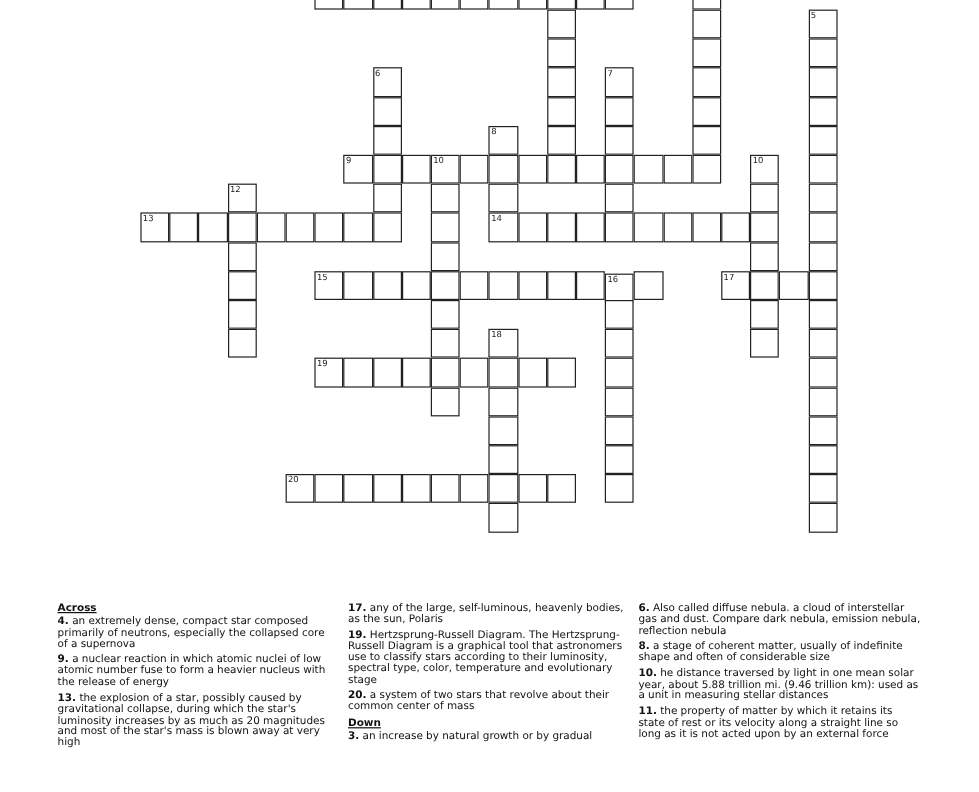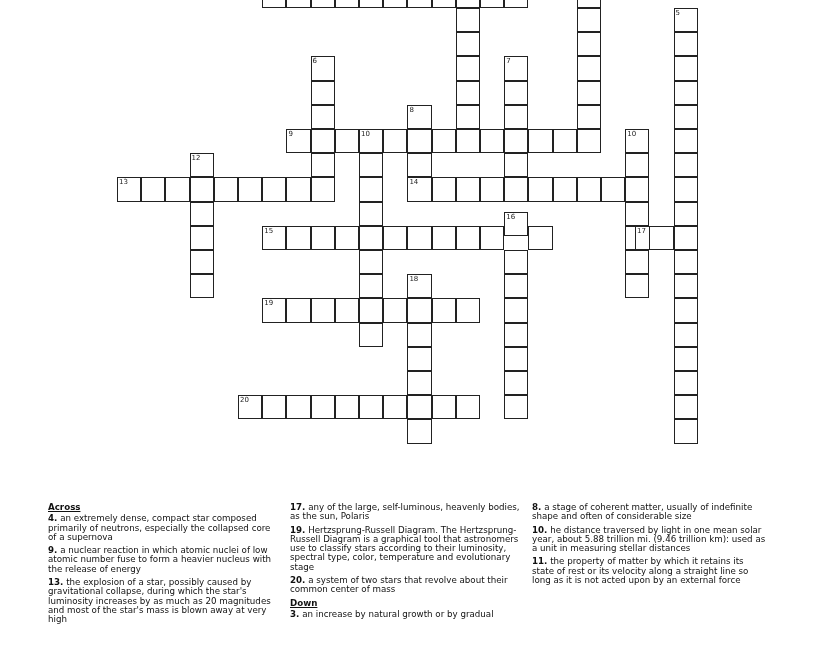--- a/index.html
+++ b/index.html
@@ -144,32 +144,32 @@
       <span class="num">15</span>
     </div>
     <div class="cell" style="left: 286.4px; top: 225.8px;"></div>
     <div class="cell" style="left: 310.6px; top: 225.8px;"></div>
     <div class="cell" style="left: 334.8px; top: 225.8px;"></div>
     <div class="cell" style="left: 383.2px; top: 225.8px;"></div>
     <div class="cell" style="left: 407.4px; top: 225.8px;"></div>
     <div class="cell" style="left: 431.6px; top: 225.8px;"></div>
     <div class="cell" style="left: 455.8px; top: 225.8px;"></div>
     <div class="cell" style="left: 480px; top: 225.8px;"></div>
-    <div class="cell" style="left: 504.2px; top: 212px;">
+    <div class="cell" style="left: 504.2px; top: 228px;">
       <span class="num">16</span>
     </div>
     <div class="cell" style="left: 528.4px; top: 225.8px;"></div>
     <div class="cell" style="left: 504.2px; top: 250px;"></div>
     <div class="cell" style="left: 504.2px; top: 274.2px;"></div>
     <div class="cell" style="left: 504.2px; top: 298.4px;"></div>
     <div class="cell" style="left: 504.2px; top: 322.6px;"></div>
     <div class="cell" style="left: 504.2px; top: 346.8px;"></div>
     <div class="cell" style="left: 504.2px; top: 371px;"></div>
     <div class="cell" style="left: 504.2px; top: 395.2px;"></div>
-    <div class="cell" style="left: 601px; top: 225.8px; margin-left: 34px;">
+    <div class="cell" style="left: 601px; top: 225.8px;">
       <span class="num">17</span>
     </div>
     <div class="cell" style="left: 649.4px; top: 225.8px;"></div>
     <div class="cell" style="left: 407.4px; top: 274.2px;">
       <span class="num">18</span>
     </div>
     <div class="cell" style="left: 407.4px; top: 298.4px;"></div>
     <div class="cell" style="left: 407.4px; top: 322.6px;"></div>
     <div class="cell" style="left: 407.4px; top: 346.8px;"></div>
     <div class="cell" style="left: 407.4px; top: 371px;"></div>
@@ -206,16 +206,17 @@
 
 <div class="clues col2">
   <div class="clue"><b>17.</b> <span>any of the large, self-luminous, heavenly bodies, as the sun, Polaris</span></div>
   <div class="clue"><b>19.</b> <span>Hertzsprung-Russell Diagram. The Hertzsprung-Russell Diagram is a graphical tool that astronomers use to classify stars according to their luminosity, spectral type, color, temperature and evolutionary stage</span></div>
   <div class="clue"><b>20.</b> <span>a system of two stars that revolve about their common center of mass</span></div>
   <div class="heading">Down</div>
   <div class="clue"><b>3.</b> <span>an increase by natural growth or by gradual</span></div>
 </div>
 
 <div class="clues col3">
+  <div class="clue"><b>6.</b> <span>Also called diffuse nebula. a cloud of interstellar gas and dust. Compare dark nebula, emission nebula, reflection nebula</span></div>
   <div class="clue"><b>8.</b> <span>a stage of coherent matter, usually of indefinite shape and often of considerable size</span></div>
   <div class="clue"><b>10.</b> <span>he distance traversed by light in one mean solar year, about 5.88 trillion mi. (9.46 trillion km): used as a unit in measuring stellar distances</span></div>
   <div class="clue"><b>11.</b> <span>the property of matter by which it retains its state of rest or its velocity along a straight line so long as it is not acted upon by an external force</span></div>
 </div>
 
 </body></html>

